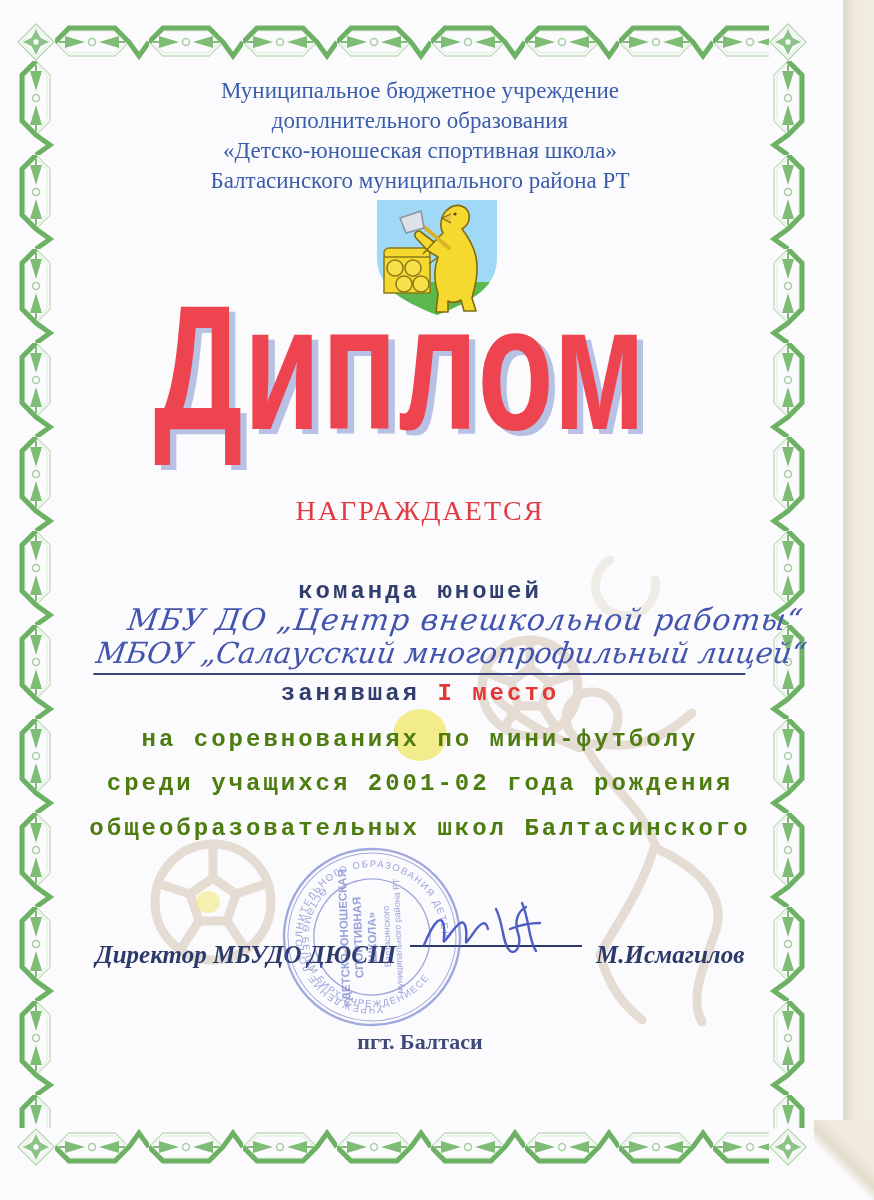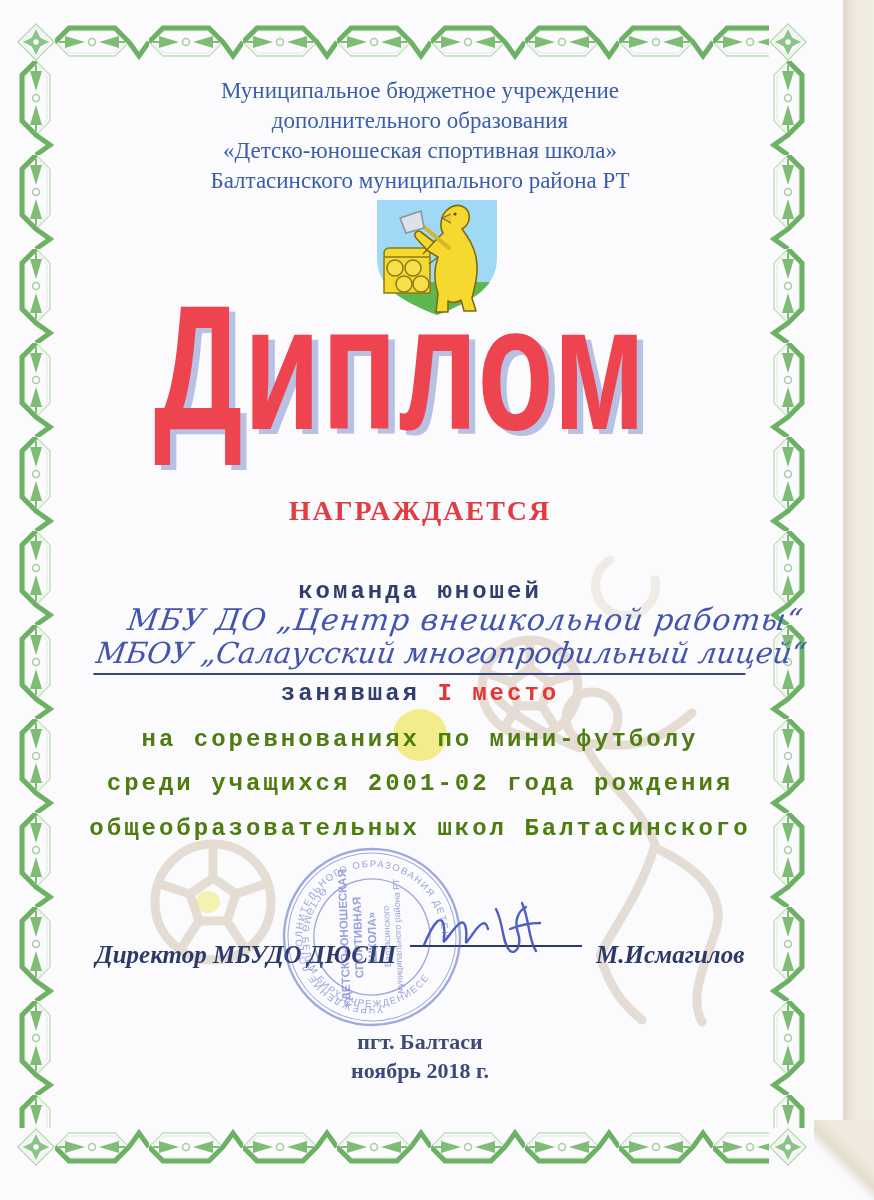--- a/index.html
+++ b/index.html
@@ -20,21 +20,21 @@
   
   .emblem{position:absolute;left:371px;top:194px;width:132px;height:128px;}
   
   .title{position:absolute;left:0;top:268px;width:800px;text-align:center;height:220px;}
   .title span{
     display:inline-block;font-family:"Liberation Sans",sans-serif;font-weight:bold;
     font-size:178px;line-height:200px;color:#ee4450;letter-spacing:2px;
     transform:scaleX(.70);transform-origin:50% 50%;
     text-shadow:9px 5px 0 #b6c1e4;white-space:nowrap;}
   .award{position:absolute;left:60px;top:495px;width:720px;text-align:center;
-    color:#e13b44;font-weight:bold;font-size:28px;letter-spacing:2px;}
+    color:#e13b44;font-weight:normal;font-size:28px;letter-spacing:2px;}
   .team{position:absolute;left:60px;top:578px;width:720px;text-align:center;
     font-family:"Liberation Mono",monospace;font-weight:bold;font-size:24px;
     letter-spacing:3px;color:#323e6d;}
   
   .hand{position:absolute;color:#4254ae;font-family:"DejaVu Serif",serif;
     font-style:italic;white-space:nowrap;transform:skewX(-8deg);}
   .hand1{left:128px;top:602px;font-size:30px;letter-spacing:1px;}
   .hand2{left:96px;top:636px;font-size:29px;width:652px;text-align:center;
     border-bottom:2px solid #39437c;padding-bottom:3px;}
   .result{position:absolute;left:60px;top:680px;width:720px;text-align:center;
@@ -256,16 +256,15 @@
         <text x="94" y="84">СПОРТИВНАЯ</text>
         <text x="94" y="98">ШКОЛА»</text>
         <text x="94" y="112" font-size="9" font-weight="normal">Балтасинского</text>
         <text x="94" y="123" font-size="9" font-weight="normal">муниципального района РТ</text>
       </g>
     </g>
   </svg>
 
   <div class="footer">
     <div>пгт. Балтаси</div>
-    <div>ноябрь 2018 г.</div>
   </div>
 
 </div>
 
 </body></html>

